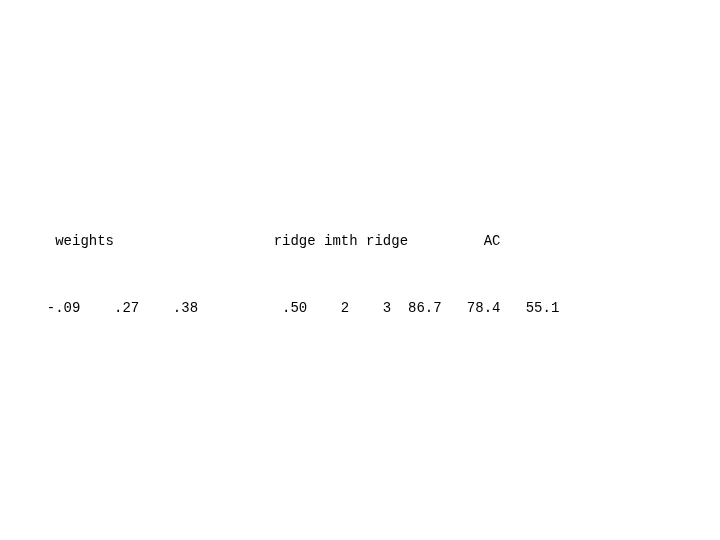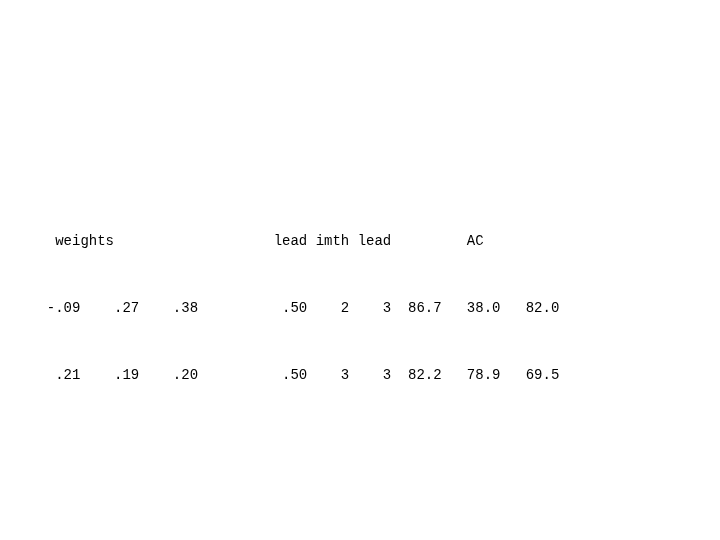--- a/index.html
+++ b/index.html
@@ -23,16 +23,15 @@
       top: 185px;
       left: 30px;
       white-space: pre;
       line-height: 1.6;
     }
   </style>
 </head>
 <body>
 
 <div class="table-container">
-  <div>   weights                   lead imth lead         AC</div>
-  <div>  -.09    .27    .38          .50    2    3  86.7   38.0   82.0</div>
-  <div>   .21    .19    .20          .50    3    3  82.2   78.9   69.5</div>
+  <div>   weights                   ridge imth ridge         AC</div>
+  <div>  -.09    .27    .38          .50    2    3  86.7   78.4   55.1</div>
 </div>
 
 </body></html>

